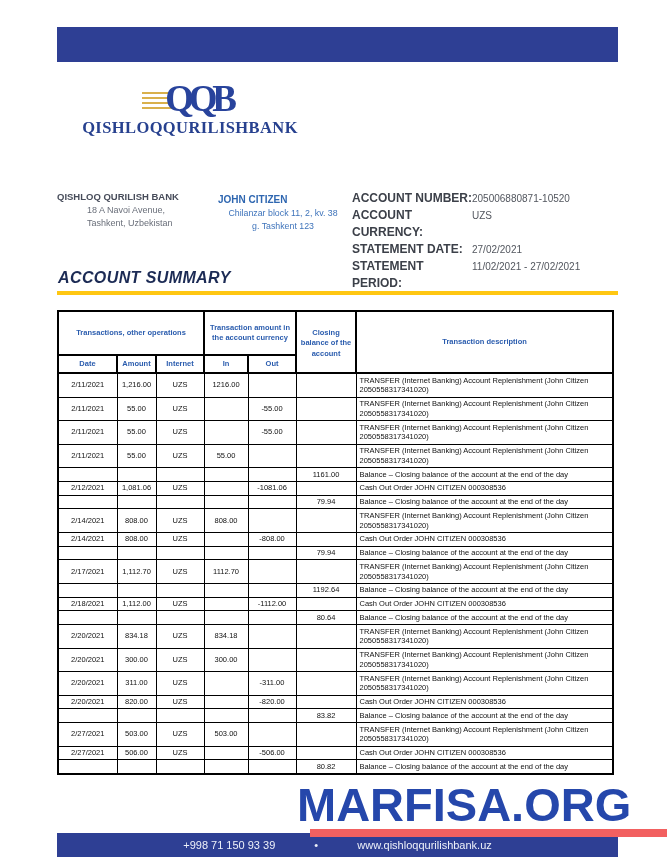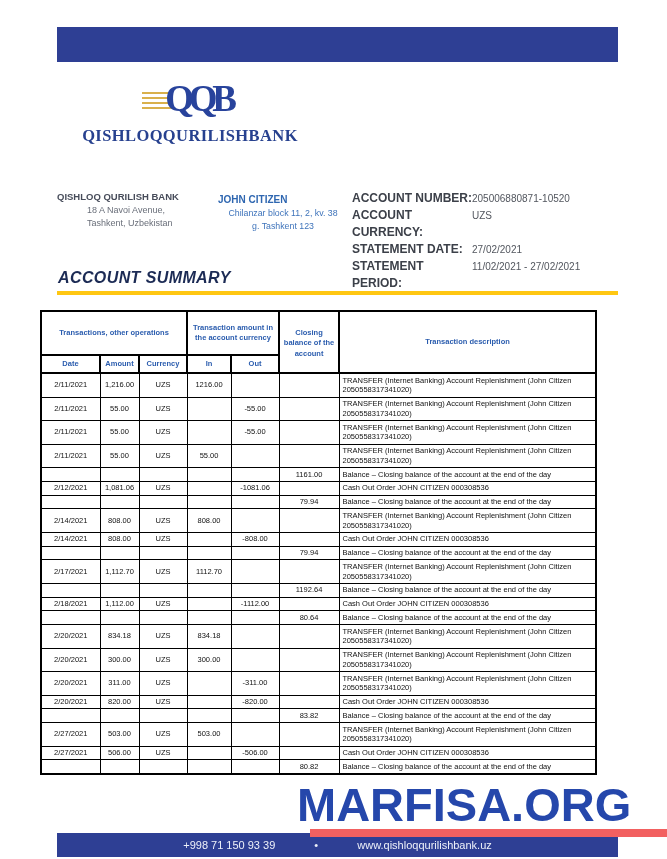--- a/index.html
+++ b/index.html
@@ -17,42 +17,42 @@
   .gold-stripes {
     width:30px; height:20px; margin-top:6px; margin-right:-7px;
     background:repeating-linear-gradient(to bottom, #d9b04c 0px, #d9b04c 2.5px, #ffffff 2.5px, #ffffff 5px);
   }
   .logo-acronym {
     font-family:"Liberation Serif", serif; font-weight:bold; font-size:37px; line-height:36px;
     color:#28439c; letter-spacing:-0.14em; padding-right:6px;
   }
   .logo-wordmark {
     font-family:"Liberation Serif", serif; font-weight:bold; font-size:16.5px;
-    color:#27418f; letter-spacing:0.4px; margin-top:8px; white-space:nowrap;
+    color:#27418f; letter-spacing:0.4px; margin-top:0; white-space:nowrap;
   }
   
   .bank-block { position:absolute; left:57px; top:190px; width:155px; }
   .bank-name { font-size:9.5px; font-weight:bold; color:#474c5a; line-height:14px; }
   .bank-line { font-size:9px; color:#6a6f7a; line-height:13px;margin-left:30px; }
   .customer-block { position:absolute; left:218px; top:192px; width:130px; }
   .customer-name { font-size:10px; font-weight:bold; color:#2e66b0; line-height:15px; }
   .customer-line { font-size:8.8px; color:#3f74bb; line-height:12.5px;text-align:center; }
   .account-block { position:absolute; left:352px; top:190px; width:270px; }
   .account-row { display:flex; line-height:17px; }
   .account-label { width:120px; font-size:12px; font-weight:bold; color:#3c4049; }
   .account-value { font-size:10px; color:#52565e; }
   
   .section-title {
     position:absolute; left:58px; top:269px; font-size:16px; font-weight:bold; font-style:italic;
     color:#1c2b55; letter-spacing:0.4px;
   }
   .title-underline { position:absolute; left:57px; top:291px; width:561px; height:3.5px; background:#ffc712; }
   
   .txn-table {
-    position:absolute; left:40px; top:310px; width:555px;
+    position:absolute; left:57px; top:310px; width:555px;
     border-collapse:collapse; table-layout:fixed;
     border:2.5px solid #000;
   }
   .txn-table th {
     border:2px solid #000; color:#2a5cae; font-size:7.5px; font-weight:bold;
     text-align:center; padding:1px 2px; line-height:1.35;
   }
   .txn-table thead tr.group-row th { height:44px; vertical-align:middle; }
   .txn-table thead tr.sub-row th { height:18px; vertical-align:middle; }
   .txn-table th.closing-h { vertical-align:top; padding-top:4px; }
@@ -138,21 +138,21 @@
     <thead>
       <tr class="group-row">
         <th colspan="3">Transactions, other operations</th>
         <th colspan="2">Transaction amount in the account currency</th>
         <th rowspan="2" class="closing-h">Closing balance of the account</th>
         <th rowspan="2">Transaction description</th>
       </tr>
       <tr class="sub-row">
         <th>Date</th>
         <th>Amount</th>
-        <th>Currency</th>
+        <th>Internet</th>
         <th>In</th>
         <th>Out</th>
       </tr>
     </thead>
     <tbody>
         <tr>
           <td class="col-date">2/11/2021</td>
           <td class="col-amount">1,216.00</td>
           <td class="col-currency">UZS</td>
           <td class="col-in">1216.00</td>

